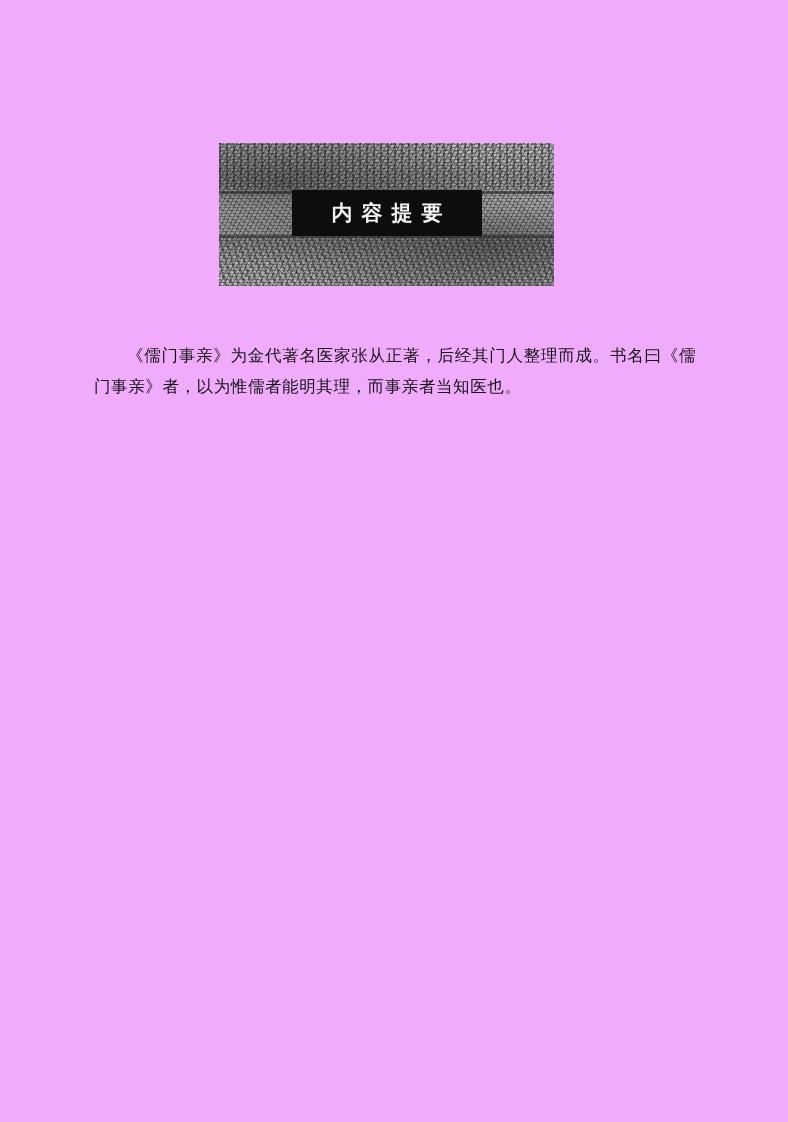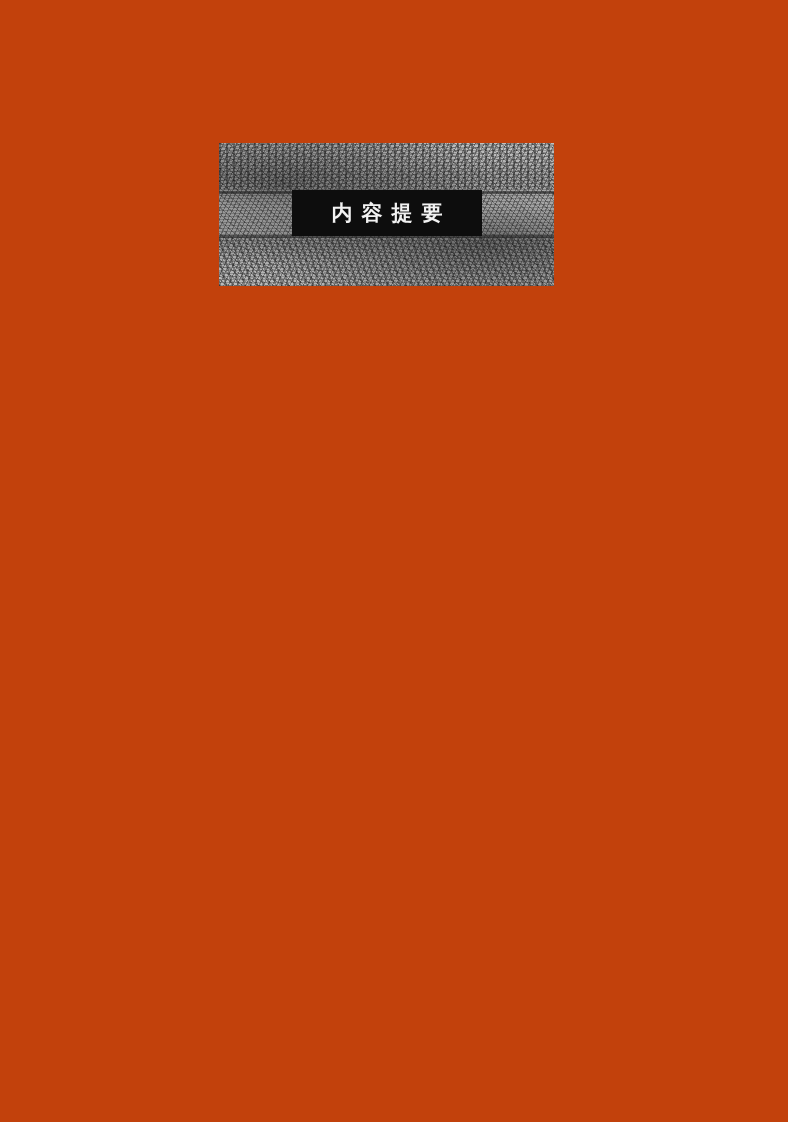--- a/index.html
+++ b/index.html
@@ -12,21 +12,21 @@
     height: 1122px;
     font-family: "Liberation Serif", "DejaVu Serif", serif;
     color: #1a1a1a;
     position: relative;
     overflow: hidden;
   }
 
   .page {
     position: absolute;
     inset: 0;
-    background: #c2410c;
+    background: #f0abfc;
   }
 
   
   .banner-wrap {
     position: absolute;
     left: 219px;
     top: 143px;
     width: 335px;
     height: 143px;
   }
@@ -116,15 +116,16 @@
     <div class="banner-band-top"></div>
     <div class="banner-rule r1"></div>
     <div class="banner-rule r2"></div>
     <div class="banner-band-bottom"></div>
     <div class="title-plate">
       <span class="plate-text">内容提要</span>
     </div>
   </div>
 
   <div class="content">
+    <p class="para">《儒门事亲》为金代著名医家张从正著，后经其门人整理而成。书名曰《儒门事亲》者，以为惟儒者能明其理，而事亲者当知医也。</p>
   </div>
 
 </div>
 
 </body></html>

